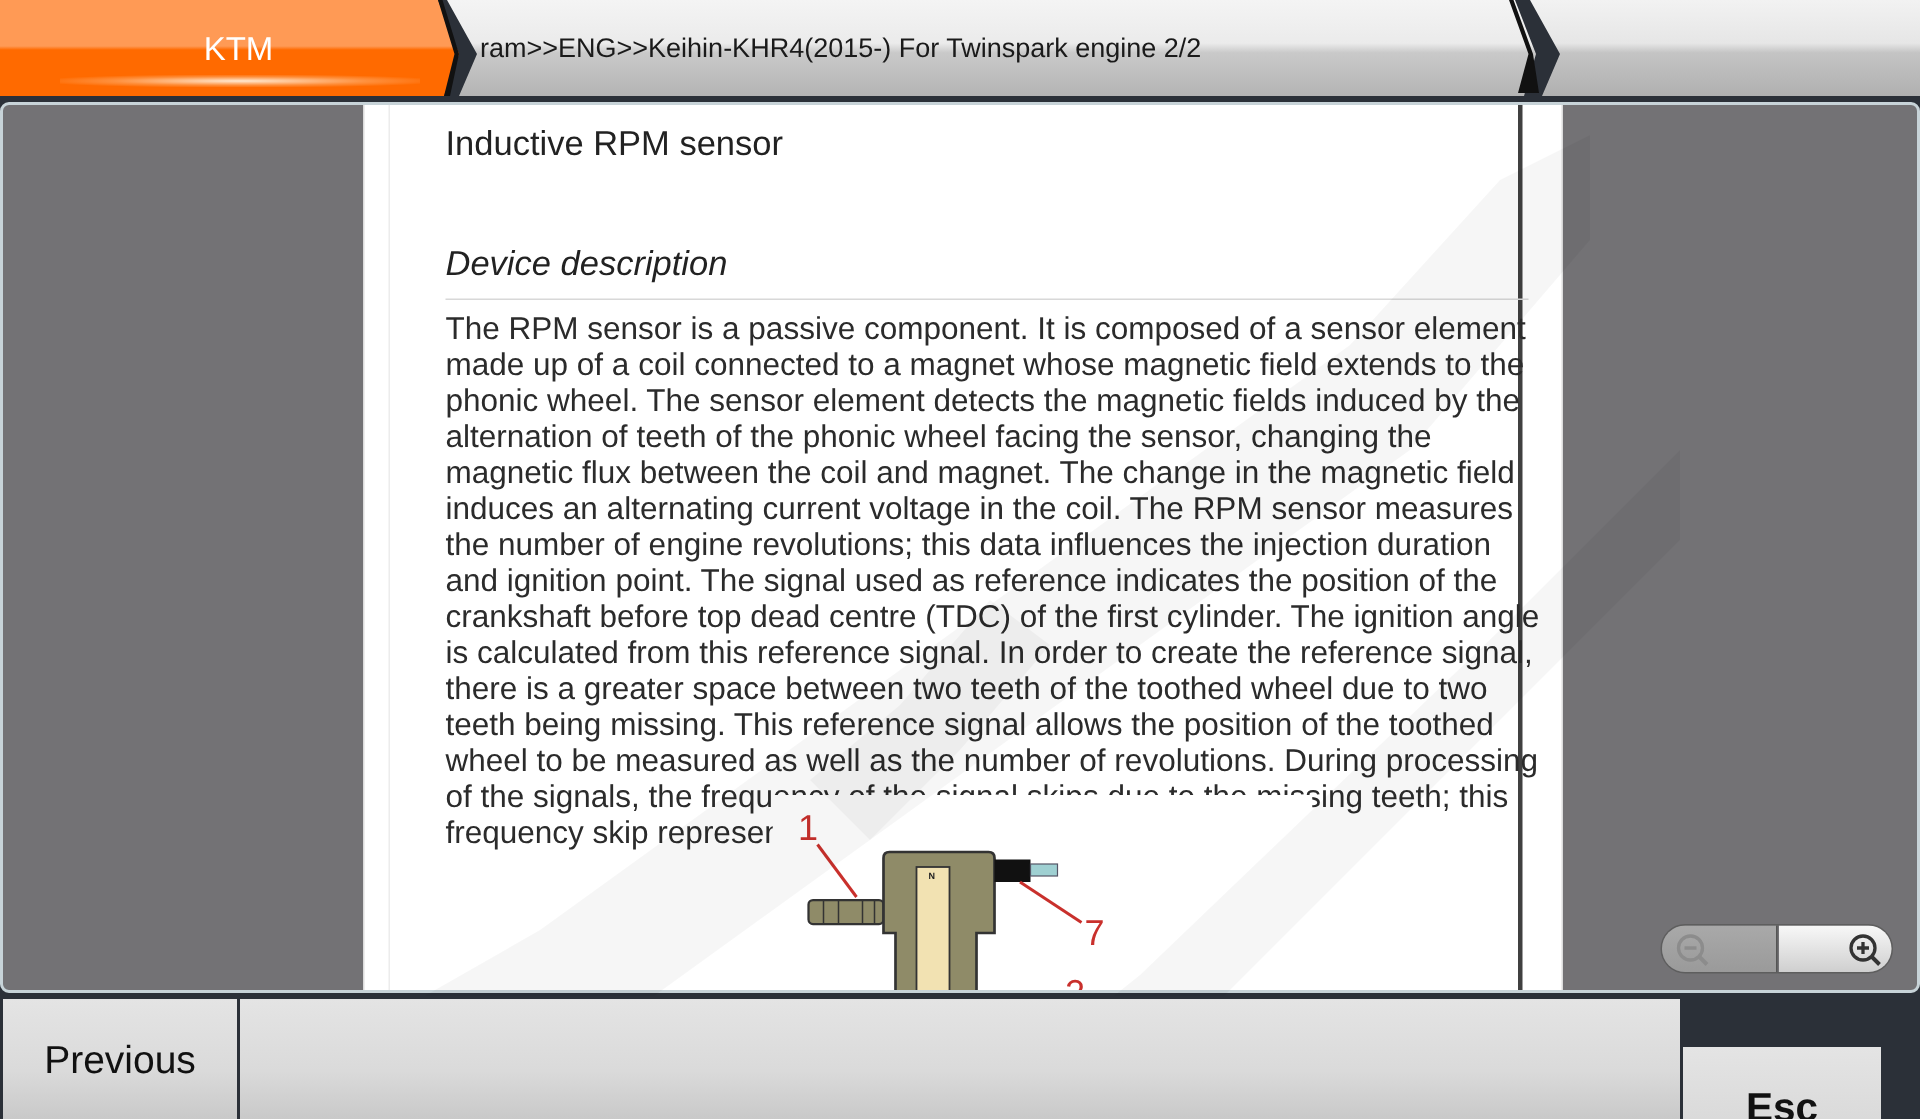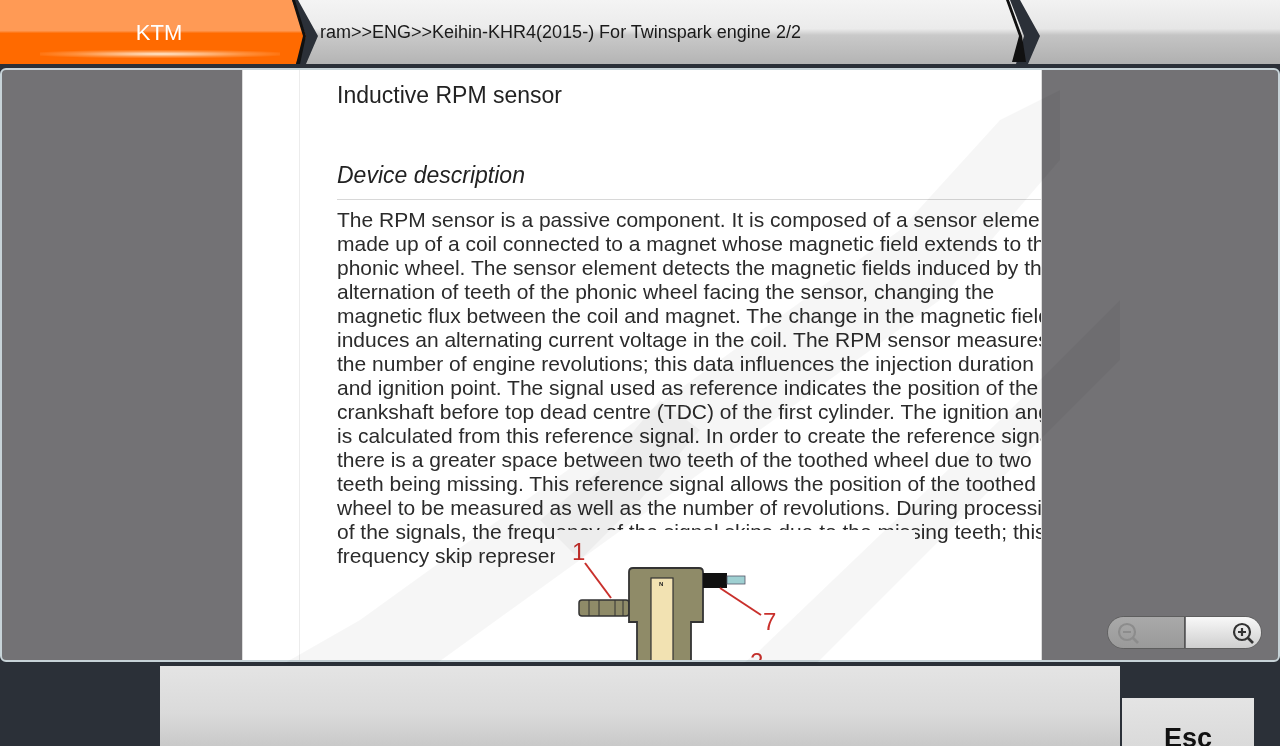--- a/index.html
+++ b/index.html
@@ -41,21 +41,21 @@
       background: #737275; border: 2px solid #c7d3d8; border-radius: 6px;
       overflow: hidden;
     }
     .page {
       position: absolute; left: 240px; top: 0; width: 800px; height: 594px;
       background: #ffffff; border-left: 1px solid #dcdcdc; border-right: 1px solid #dcdcdc;
       overflow: hidden;
     }
     .page-inner {
       position: absolute; left: 16px; top: 0; width: 756px; height: 100%;
-      border-left: 1px solid #ececec; border-right: 3px solid #404040; margin-left: 40px;
+      border-left: 1px solid #ececec; border-right: 3px solid #404040;
     }
     .doc-title { position: absolute; left: 37px; top: 12px; font-size: 23px; color: #222; }
     .section-title { position: absolute; left: 37px; top: 92px; font-size: 23px; color: #222; font-style: italic; }
     .section-rule { position: absolute; left: 37px; top: 129px; width: 722px; height: 1px; background: #d8d8d8; }
     .body-text {
       position: absolute; left: 37px; top: 138px; width: 730px;
       font-size: 21px; line-height: 24px; color: #2b2b2b;
     }
     .body-text p { margin: 0; }
 
@@ -169,15 +169,16 @@
 
 <svg class="watermark" width="1280" height="746" viewBox="0 0 1280 746">
   <g fill="#000" fill-opacity="0.035">
     <polygon points="220,700 360,620 900,230 1000,120 1060,90 1060,160 940,300 400,690 260,746 220,746"></polygon>
     <polygon points="660,730 760,650 1000,420 1120,300 1120,360 1000,480 780,700 700,746"></polygon>
     <polygon points="540,520 600,470 660,400 700,430 640,500 580,560"></polygon>
   </g>
 </svg>
 
 <div class="footer">
+  <button class="footer-btn btn-prev">Previous</button>
   <div class="footer-btn btn-mid"></div>
   <button class="footer-btn btn-esc">Esc</button>
 </div>
 
 </body></html>

